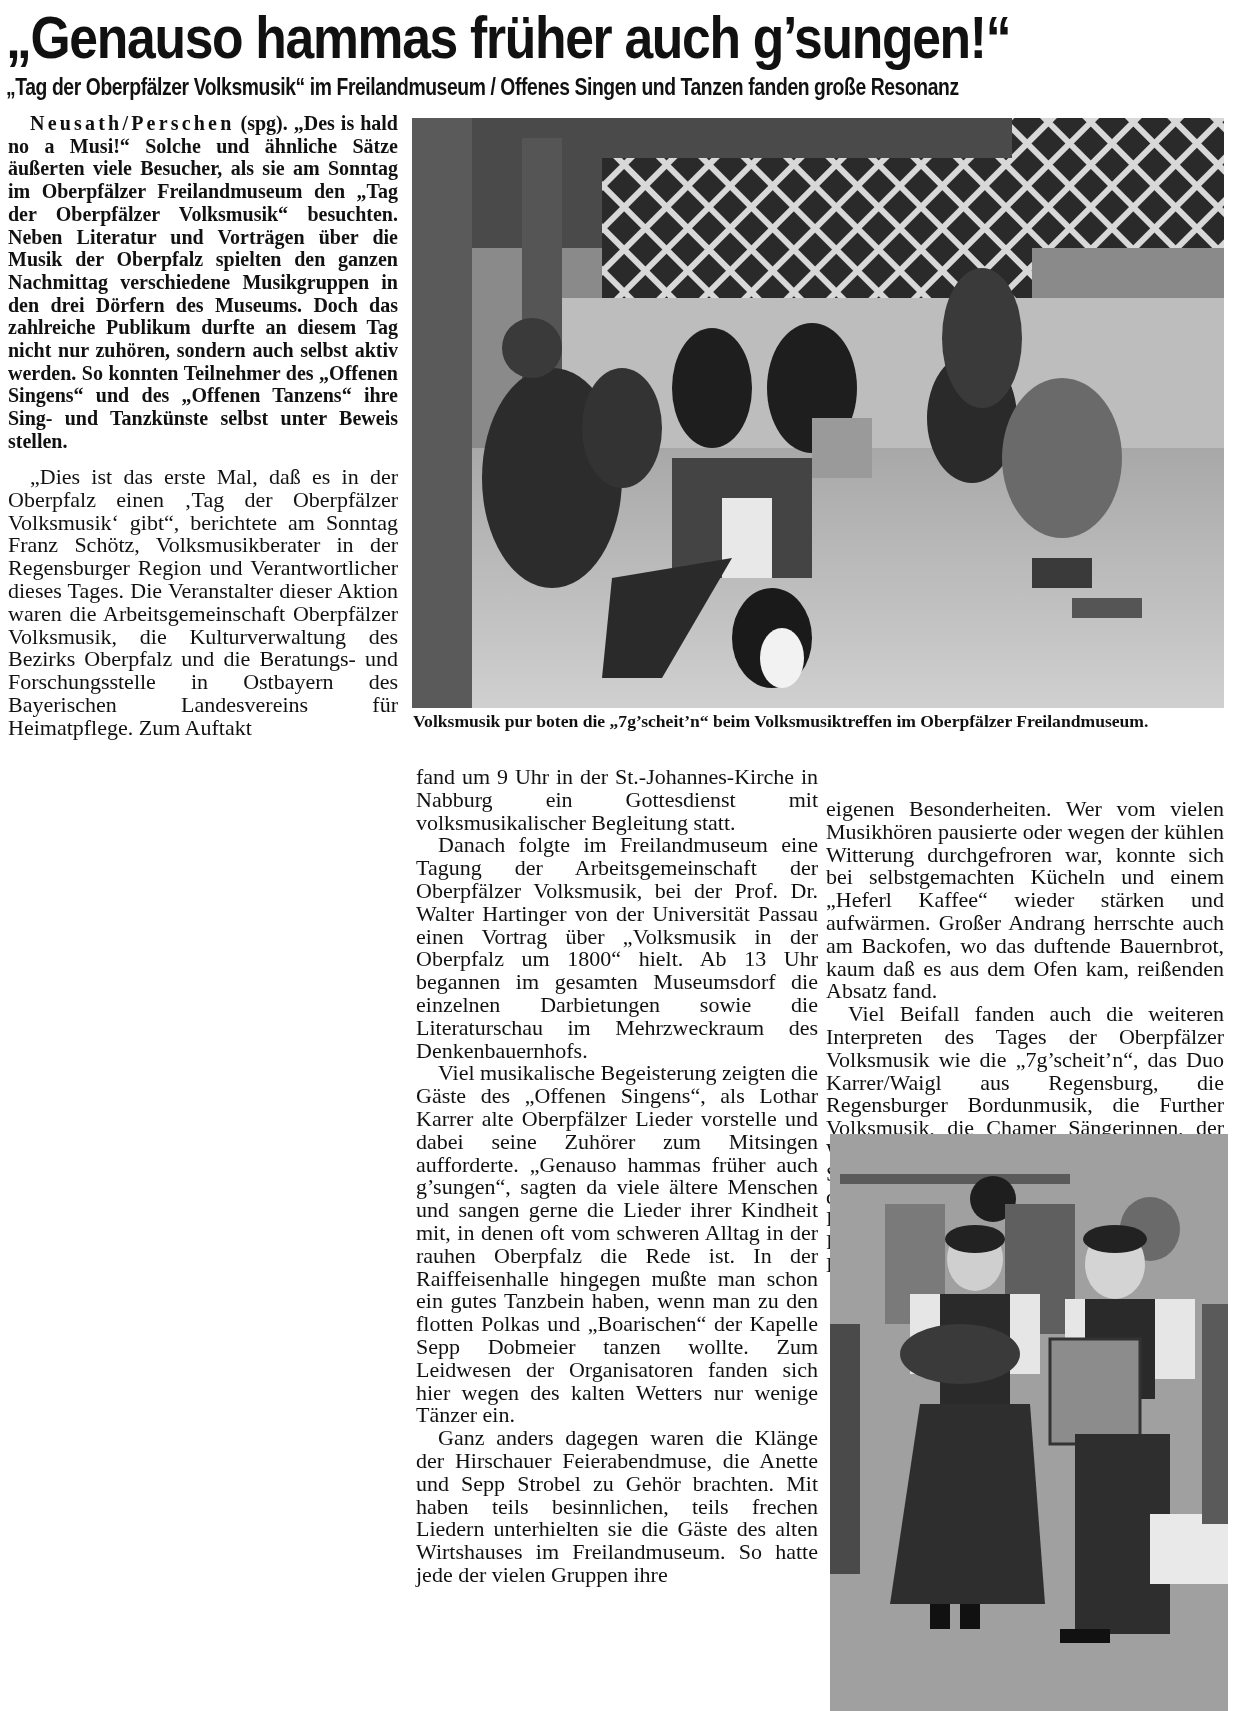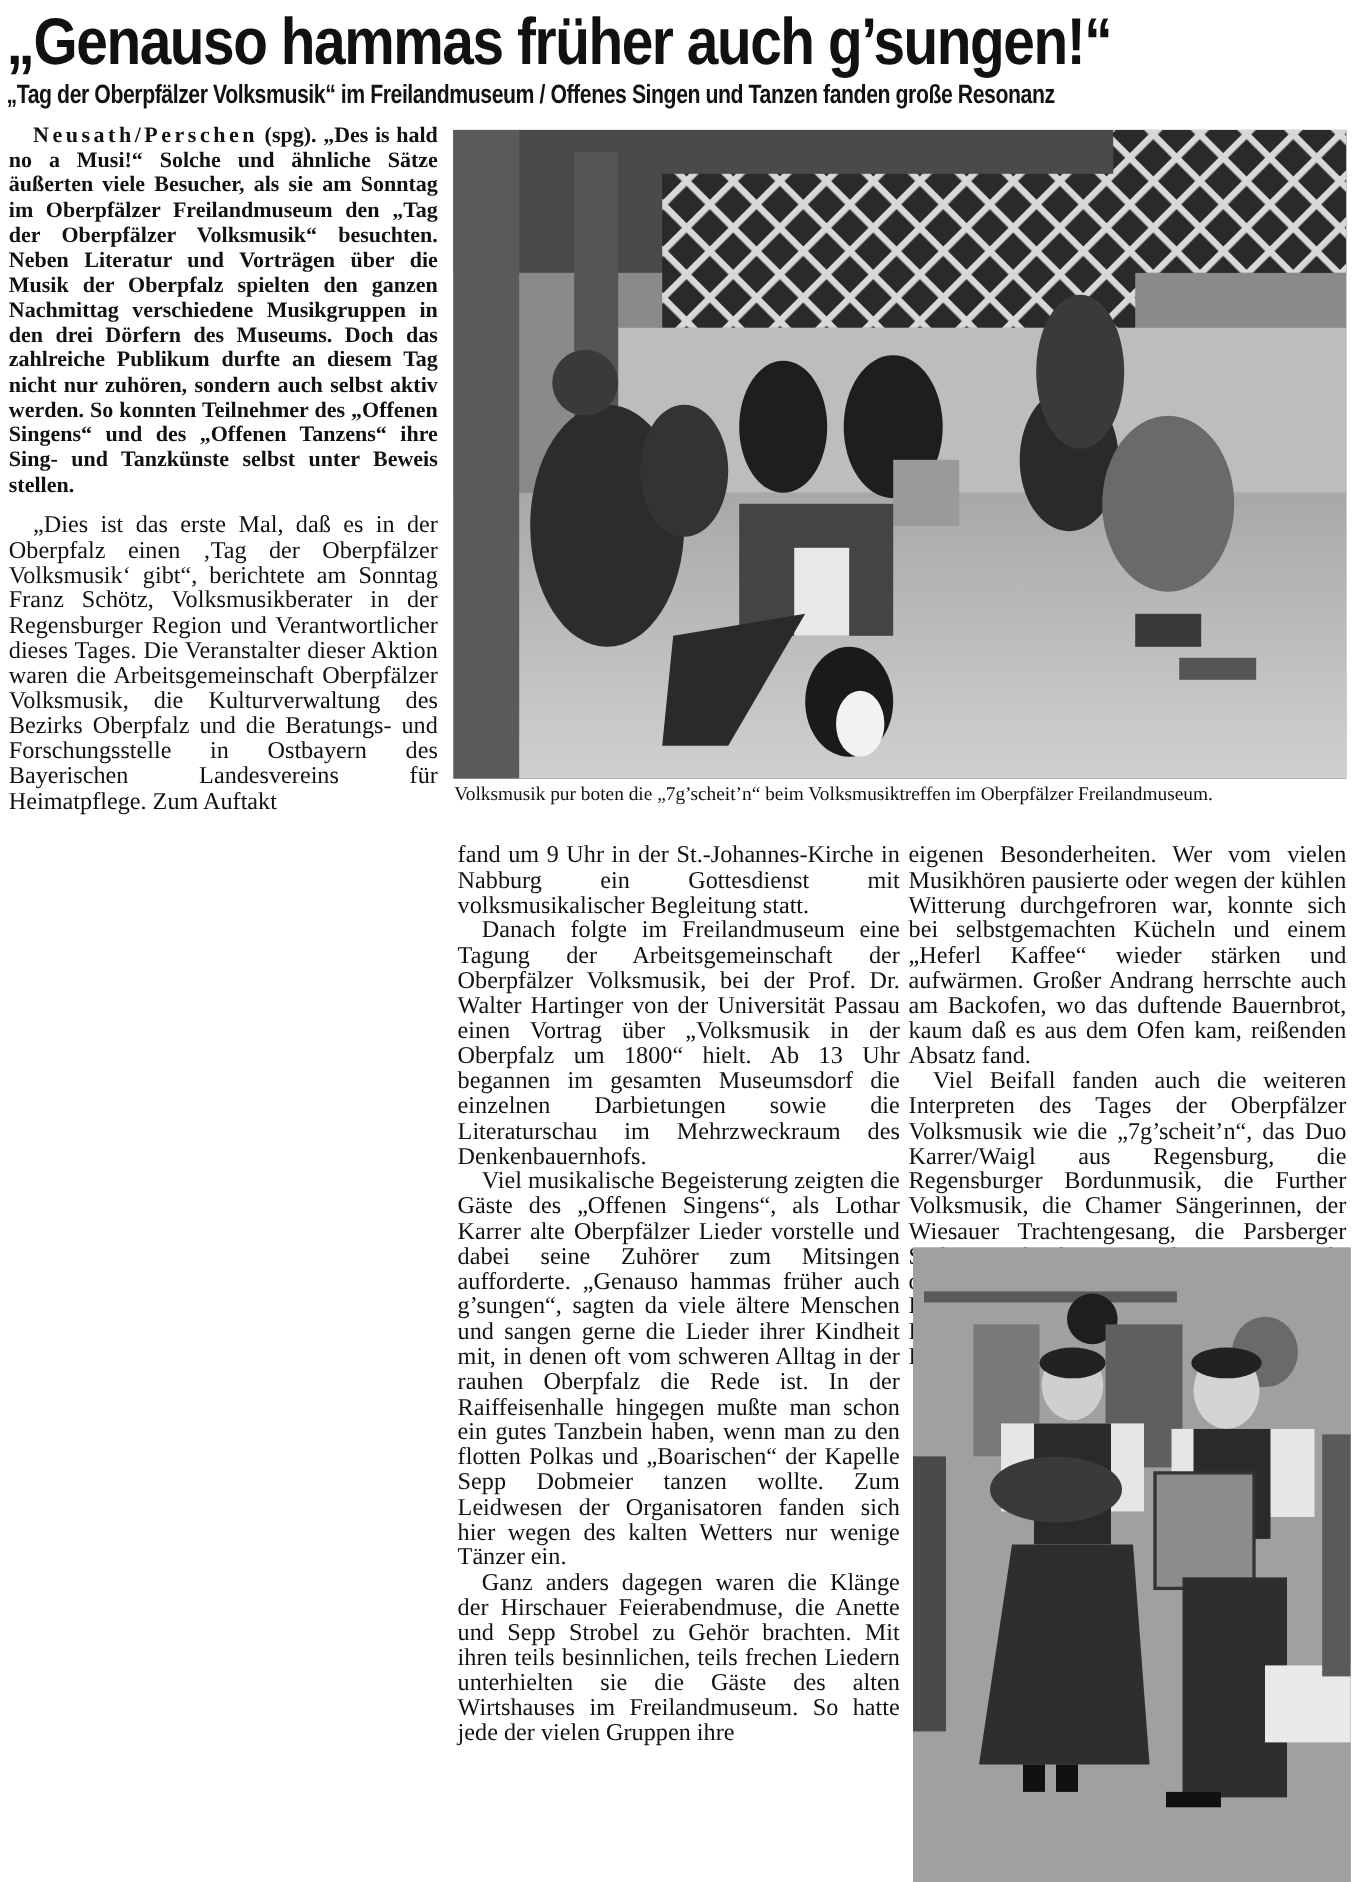--- a/index.html
+++ b/index.html
@@ -17,24 +17,24 @@
     font-size: 24px; line-height: 30px; letter-spacing: -0.5px;
     transform: scaleX(0.805); transform-origin: left top; white-space: nowrap;
   }
   .col { font-family: "Liberation Serif", serif; font-size: 22px; line-height: 22.8px; text-align: justify; hyphens: manual; }
   .col p { margin: 0; text-indent: 22px; }
   .col p.noindent { text-indent: 0; margin-top: 18px; }
   .lead { left: 8px; top: 112px; width: 390px; font-weight: bold; font-size: 20px; line-height: 22.7px; }
   .lead .dateline { letter-spacing: 3.2px; }
   .left2 { left: 8px; top: 466px; width: 390px; }
   .mid { left: 416px; top: 748px; width: 402px; }
-  .right { left: 826px; top: 748px; width: 398px; }
+  .right { left: 826px; top: 780px; width: 398px; }
   .caption {
     left: 413px; top: 710px; width: 812px;
-    font-family: "Liberation Serif", serif; font-weight: normal; font-size: 17.6px; line-height: 22px;
+    font-family: "Liberation Serif", serif; font-weight: bold; font-size: 17.6px; line-height: 22px;
     white-space: nowrap;
   }
   .photo { background: #9a9a9a; overflow: hidden; }
   .photo1 { left: 412px; top: 118px; width: 812px; height: 590px; }
   .photo2 { left: 830px; top: 1134px; width: 398px; height: 577px; }
   .photo svg { display: block; width: 100%; height: 100%; }
 </style>
 </head>
 <body>
 
@@ -88,21 +88,21 @@
     <rect x="660" y="480" width="70" height="20" fill="#555"></rect>
   </svg>
 </div>
 
 <div class="abs caption">Volksmusik pur boten die „7g’scheit’n“ beim Volksmusiktreffen im Oberpfälzer Freilandmuseum.</div>
 
 <div class="abs col mid">
   <p class="noindent">fand um 9 Uhr in der St.-Johannes-Kirche in Nabburg ein Gottesdienst mit volksmusikalischer Begleitung statt.</p>
   <p>Danach folgte im Freilandmuseum eine Tagung der Arbeitsgemeinschaft der Oberpfälzer Volksmusik, bei der Prof. Dr. Walter Hartinger von der Universität Passau einen Vortrag über „Volksmusik in der Oberpfalz um 1800“ hielt. Ab 13 Uhr begannen im gesamten Museumsdorf die einzelnen Darbietungen sowie die Literaturschau im Mehrzweckraum des Denkenbauernhofs.</p>
   <p>Viel musikalische Begeisterung zeigten die Gäste des „Offenen Singens“, als Lothar Karrer alte Oberpfälzer Lieder vorstelle und dabei seine Zuhörer zum Mitsingen aufforderte. „Genauso hammas früher auch g’sungen“, sagten da viele ältere Menschen und sangen gerne die Lieder ihrer Kindheit mit, in denen oft vom schweren Alltag in der rauhen Oberpfalz die Rede ist. In der Raiffeisenhalle hingegen mußte man schon ein gutes Tanzbein haben, wenn man zu den flotten Polkas und „Boarischen“ der Kapelle Sepp Dobmeier tanzen wollte. Zum Leidwesen der Organisatoren fanden sich hier wegen des kalten Wetters nur wenige Tänzer ein.</p>
-  <p>Ganz anders dagegen waren die Klänge der Hirschauer Feierabendmuse, die Anette und Sepp Strobel zu Gehör brachten. Mit ihren teils besinnlichen, teils frechen Liedern unterhielten sie die Gäste des alten Wirtshauses im Freilandmuseum. So hatte jede der vielen Gruppen ihre</p>
+  <p>Ganz anders dagegen waren die Klänge der Hirschauer Feierabendmuse, die Anette und Sepp Strobel zu Gehör brachten. Mit haben teils besinnlichen, teils frechen Liedern unterhielten sie die Gäste des alten Wirtshauses im Freilandmuseum. So hatte jede der vielen Gruppen ihre</p>
 </div>
 
 <div class="abs col right">
   <p class="noindent">eigenen Besonderheiten. Wer vom vielen Musikhören pausierte oder wegen der kühlen Witterung durchgefroren war, konnte sich bei selbstgemachten Kücheln und einem „Heferl Kaffee“ wieder stärken und aufwärmen. Großer Andrang herrschte auch am Backofen, wo das duftende Bauernbrot, kaum daß es aus dem Ofen kam, reißenden Absatz fand.</p>
   <p>Viel Beifall fanden auch die weiteren Interpreten des Tages der Oberpfälzer Volksmusik wie die „7g’scheit’n“, das Duo Karrer/Waigl aus Regensburg, die Regensburger Bordunmusik, die Further Volksmusik, die Chamer Sängerinnen, der Wiesauer Trachtengesang, die Parsberger Stubenmusik, die Neumarkter Saitenmusik, die Akkordeonmusik Bittner/Lippert, die Kapelle Sepp Dobmeier, die Hirschauer Feierabendmuse und die Gruppe Sutaras aus Litauen.</p>
 </div>
 
 <div class="abs photo photo2">
   <svg viewBox="0 0 398 577" preserveAspectRatio="none">
     <rect width="398" height="577" fill="#a0a0a0"></rect>

